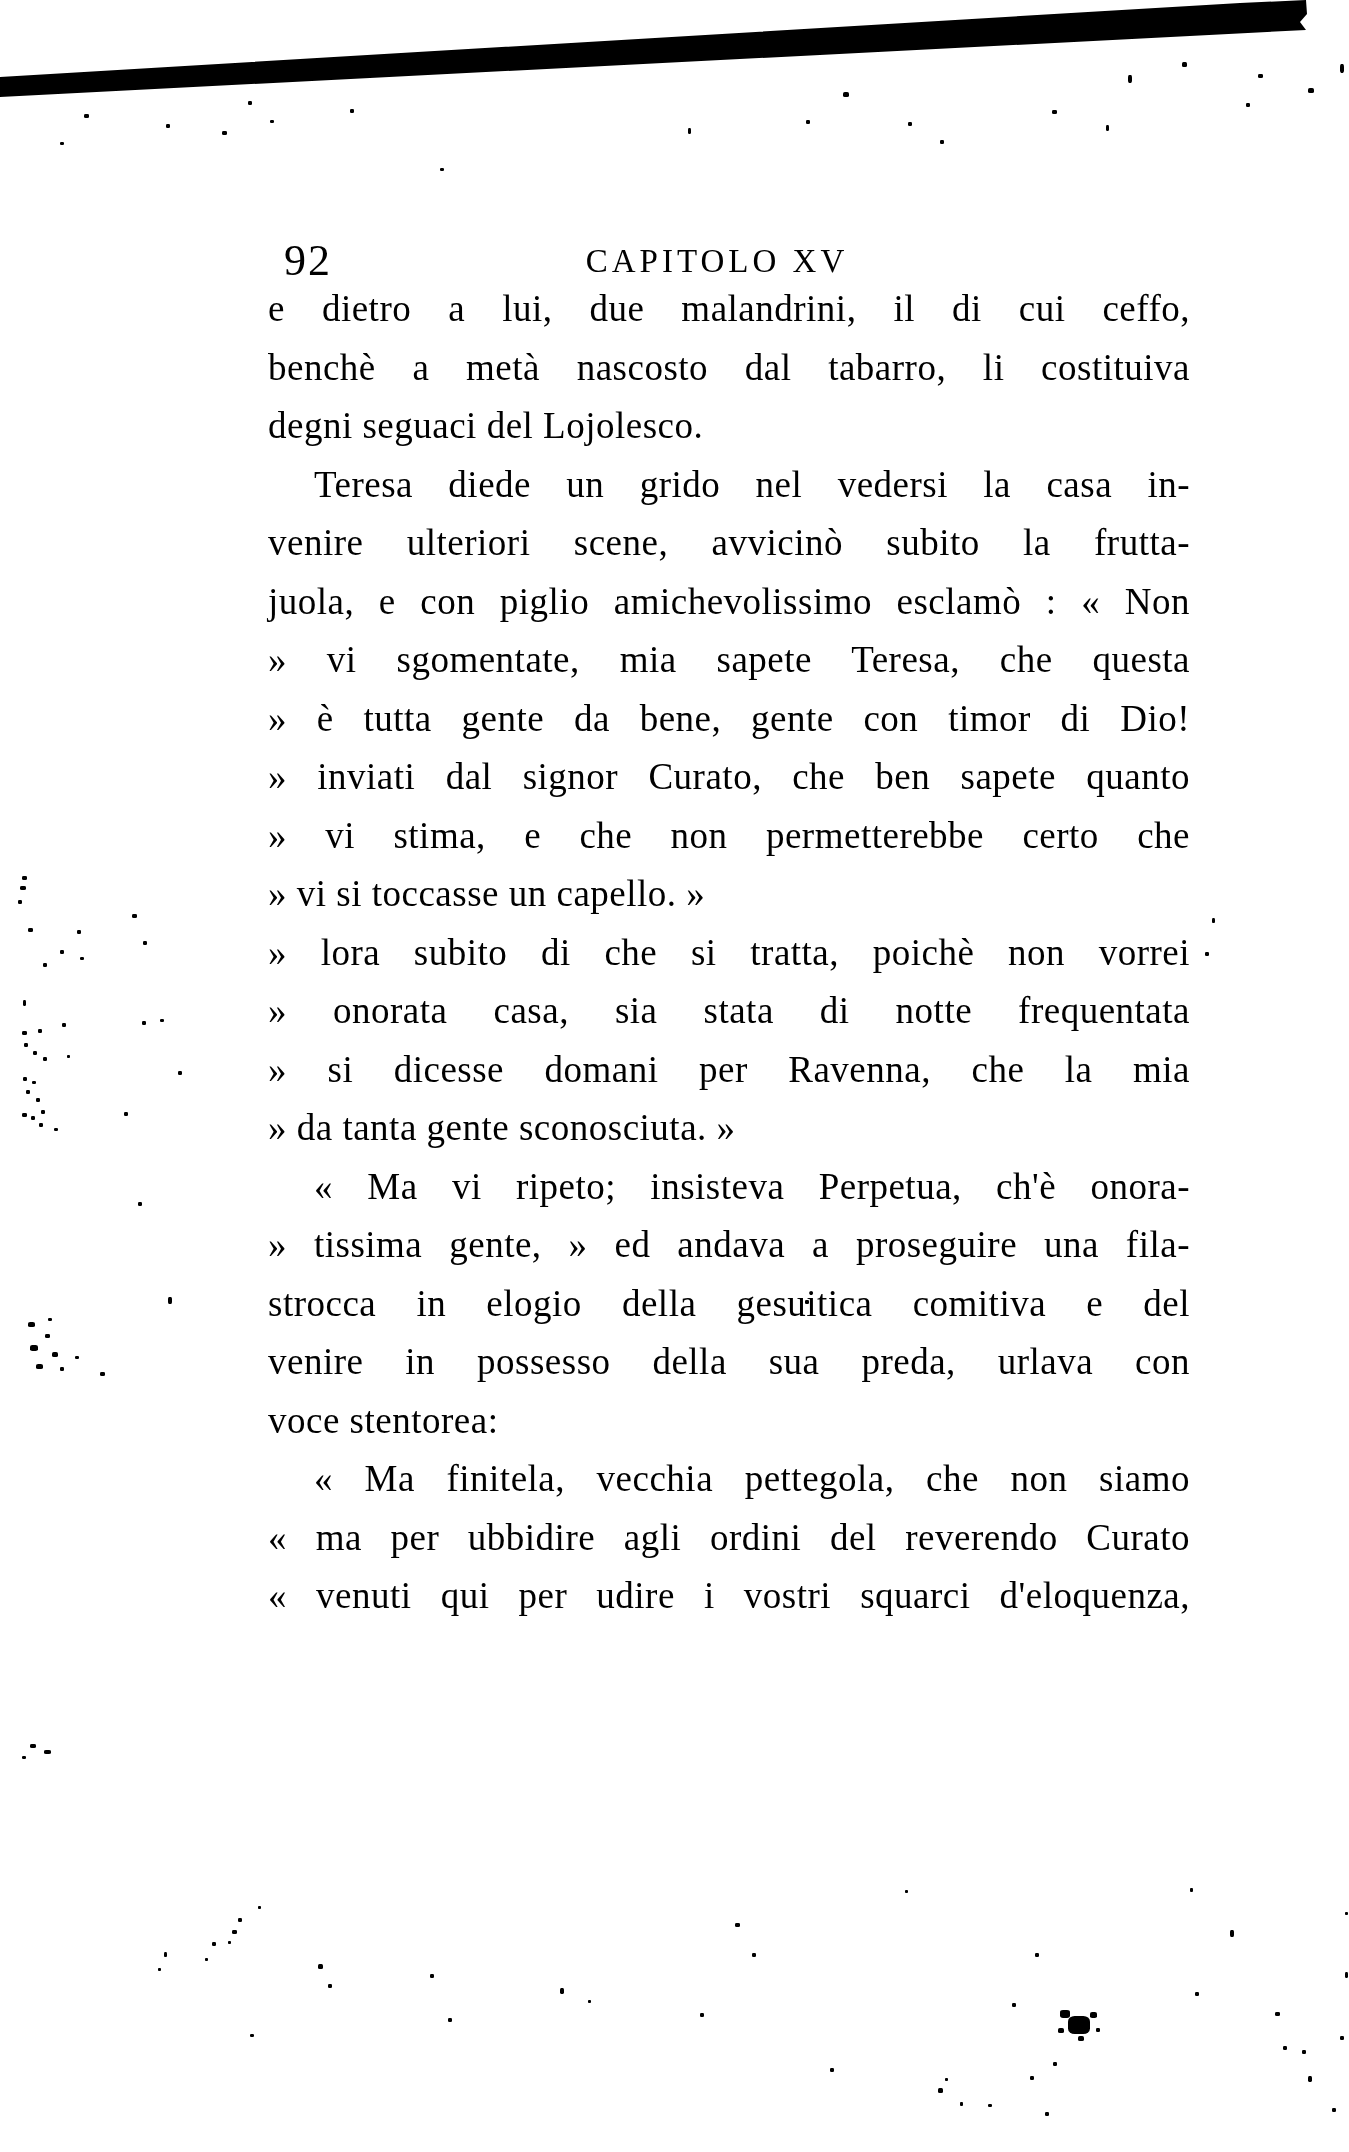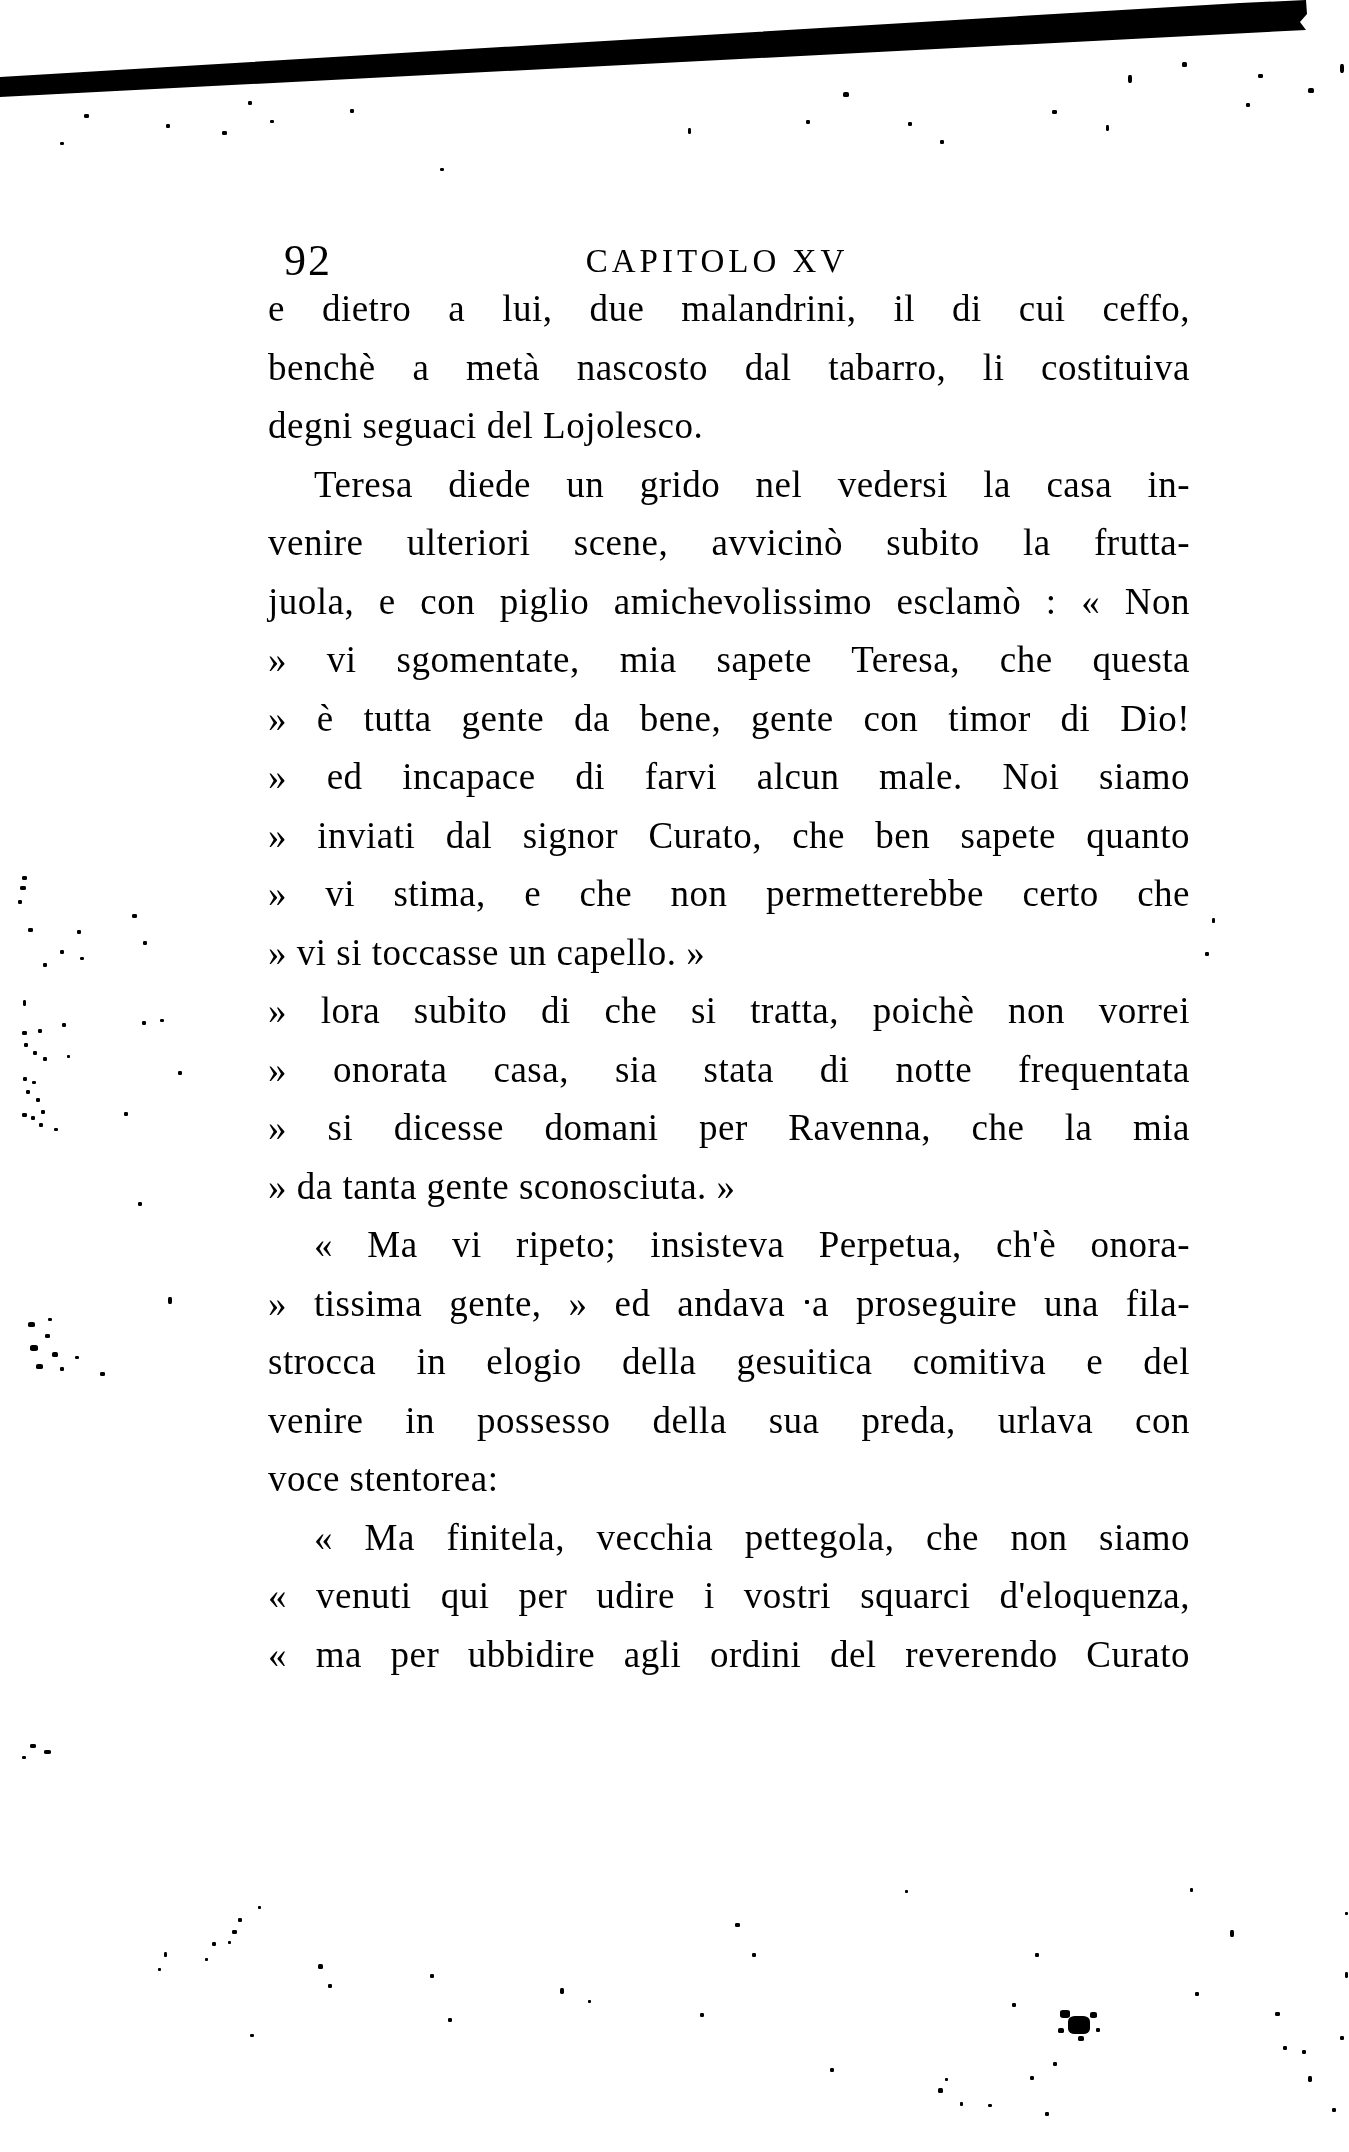--- a/index.html
+++ b/index.html
@@ -80,36 +80,35 @@
     </div>
     <div class="body-text">
         <div class="line justify"><span>e dietro a lui, due malandrini, il di cui ceffo,</span></div>
         <div class="line justify"><span>benchè a metà nascosto dal tabarro, li costituiva</span></div>
         <div class="line nojustify"><span>degni seguaci del Lojolesco.</span></div>
         <div class="line justify indent"><span>Teresa diede un grido nel vedersi la casa in-</span></div>
         <div class="line justify"><span>venire ulteriori scene, avvicinò subito la frutta-</span></div>
         <div class="line justify"><span>juola, e con piglio amichevolissimo esclamò : « Non</span></div>
         <div class="line justify"><span>» vi sgomentate, mia sapete Teresa, che questa</span></div>
         <div class="line justify"><span>» è tutta gente da bene, gente con </span><span class="it">timor di Dio!</span></div>
-        <div class="line justify"><span>» ed incapace di farvi alcun male. Noi siamo</span></div>
         <div class="line justify"><span>» inviati dal signor Curato, che ben sapete quanto</span></div>
         <div class="line justify"><span>» vi stima, e che non permetterebbe certo che</span></div>
         <div class="line nojustify"><span>» vi si toccasse un capello. »</span></div>
         <div class="line justify"><span>» lora subito di che si tratta, poichè non vorrei</span></div>
         <div class="line justify"><span>» onorata casa, sia stata di notte frequentata</span></div>
         <div class="line justify"><span>» si dicesse domani per Ravenna, che la mia</span></div>
         <div class="line nojustify"><span>» da tanta gente sconosciuta. »</span></div>
         <div class="line justify indent"><span>« Ma vi ripeto; insisteva Perpetua, ch'è onora-</span></div>
         <div class="line justify"><span>» tissima gente, » ed andava a proseguire una fila-</span></div>
         <div class="line justify"><span>strocca in elogio della gesuitica comitiva e del</span></div>
         <div class="line justify"><span>venire in possesso della sua preda, urlava con</span></div>
         <div class="line nojustify"><span>voce stentorea:</span></div>
         <div class="line justify indent"><span>« Ma finitela, vecchia pettegola, che non siamo</span></div>
+        <div class="line justify"><span>« ma per ubbidire agli ordini del reverendo Curato</span></div>
         <div class="line justify"><span>« venuti qui per udire i vostri squarci d'eloquenza,</span></div>
-        <div class="line justify"><span>« ma per ubbidire agli ordini del reverendo Curato</span></div>
       </div>
   </div>
 
   <div class="noise-layer">
       <div class="speck" style="left: 84px; top: 114px; width: 5px; height: 4px; background: rgb(0, 0, 0);"></div>
       <div class="speck" style="left: 166px; top: 124px; width: 4px; height: 4px; background: rgb(0, 0, 0);"></div>
       <div class="speck" style="left: 222px; top: 131px; width: 5px; height: 4px; background: rgb(0, 0, 0);"></div>
       <div class="speck" style="left: 248px; top: 101px; width: 4px; height: 4px; background: rgb(0, 0, 0);"></div>
       <div class="speck" style="left: 350px; top: 109px; width: 4px; height: 4px; background: rgb(0, 0, 0);"></div>
       <div class="speck" style="left: 270px; top: 120px; width: 4px; height: 3px; background: rgb(0, 0, 0);"></div>

